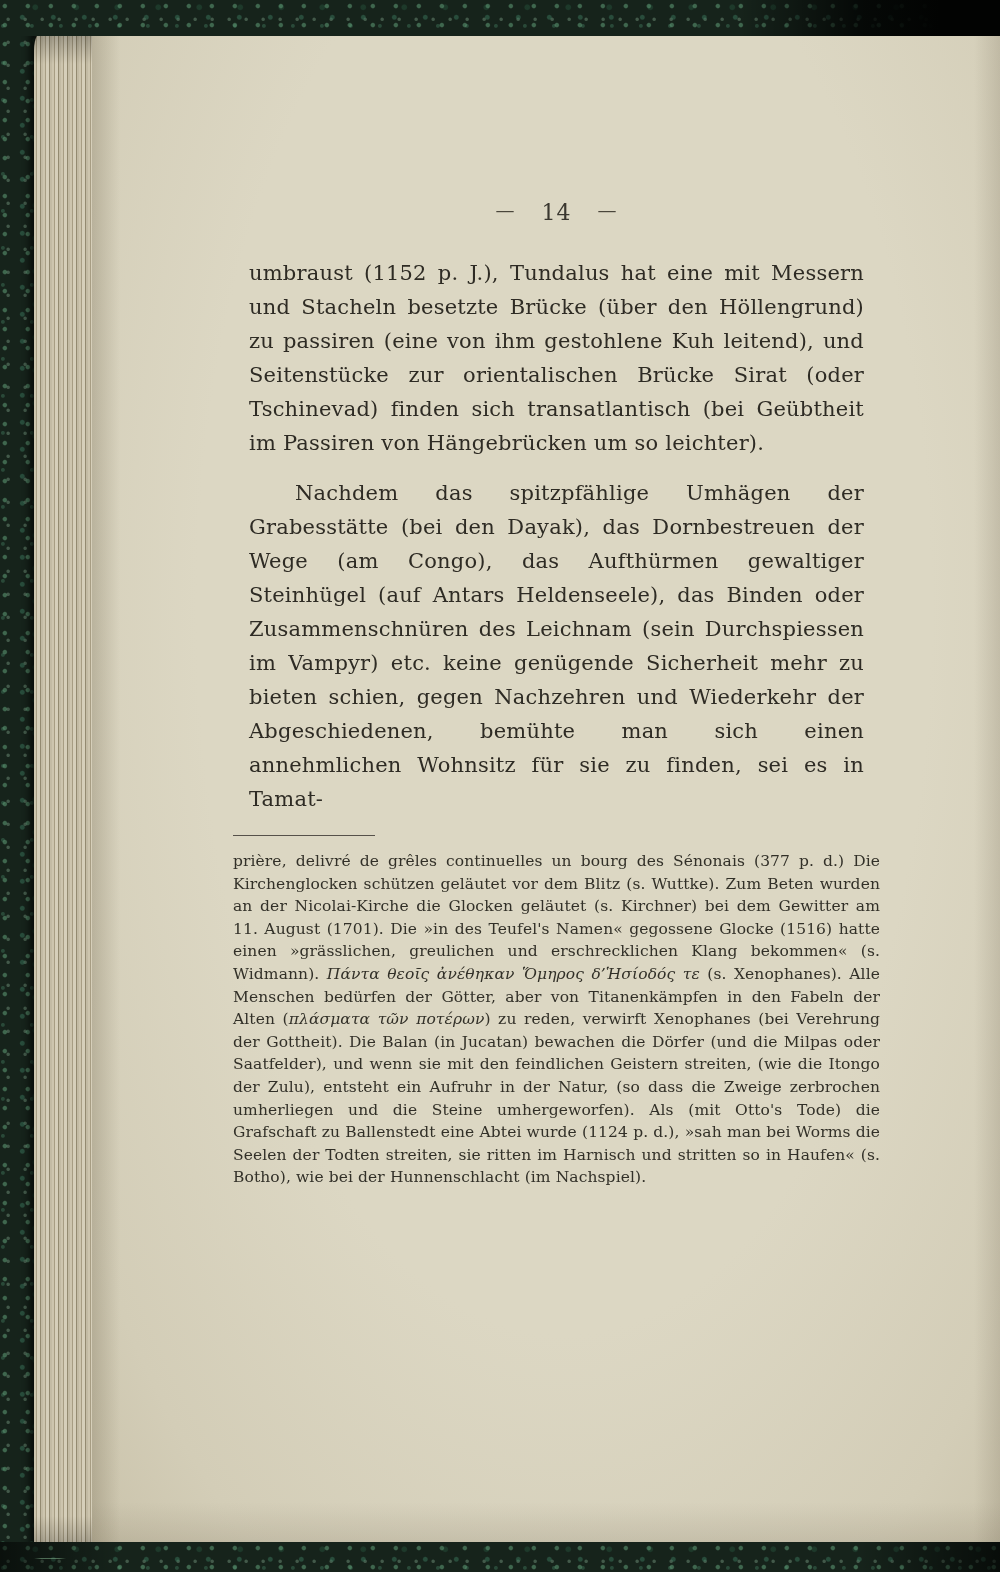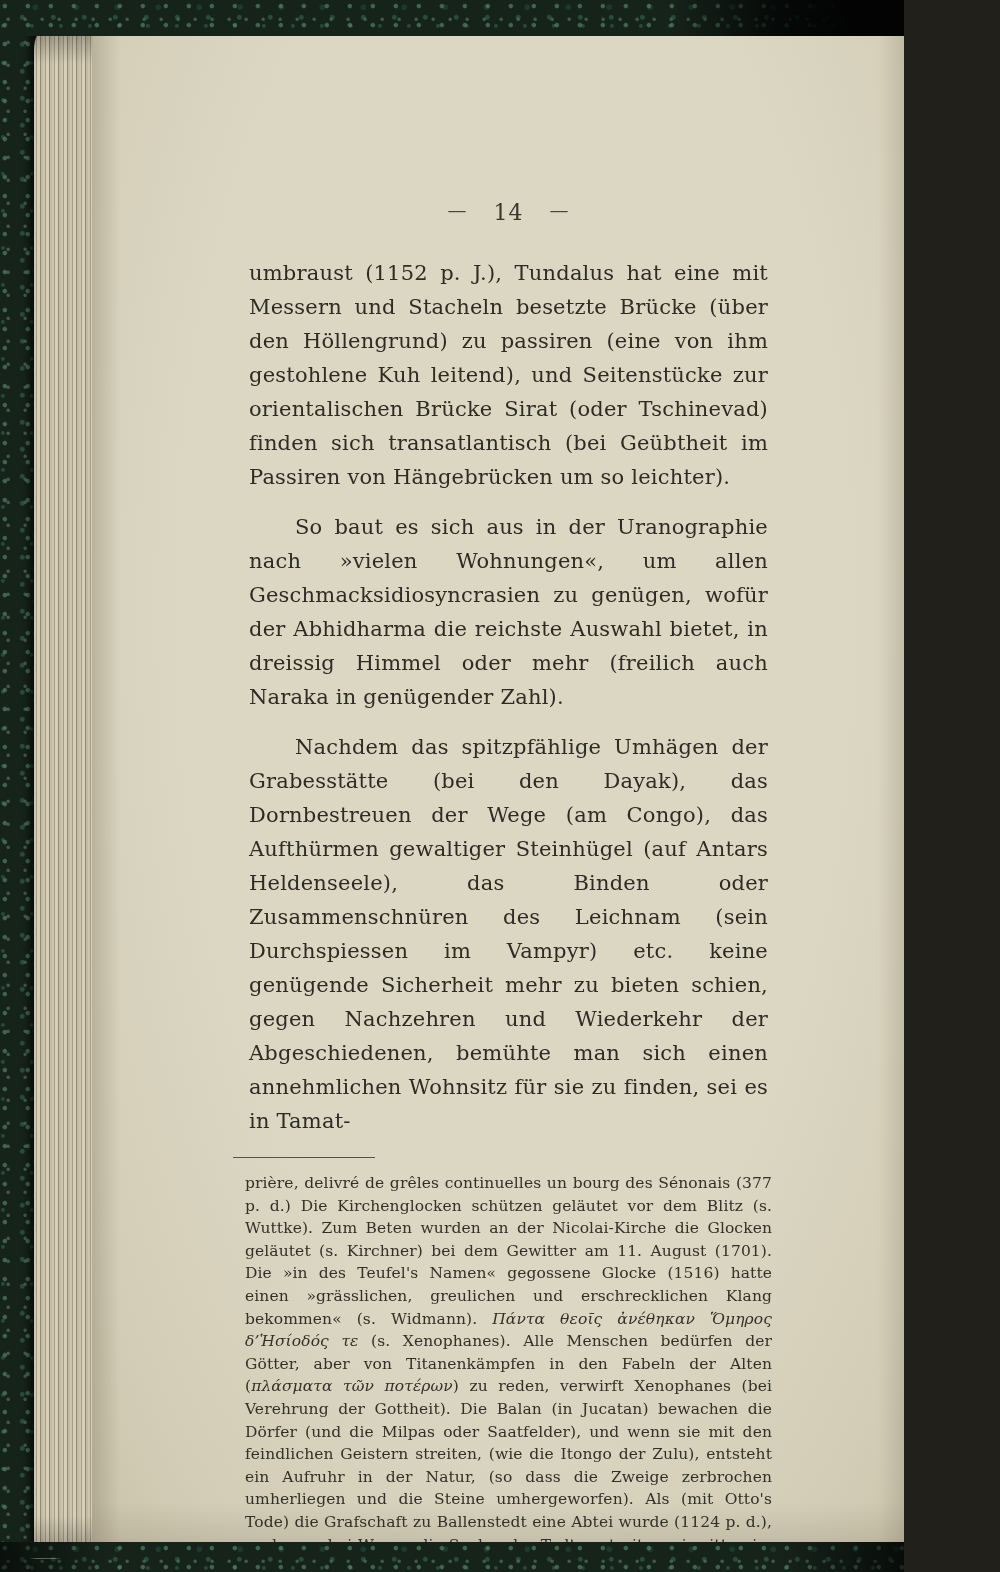--- a/index.html
+++ b/index.html
@@ -1,19 +1,19 @@
 <!DOCTYPE html>
 <html lang="de"><head>
 <meta charset="utf-8">
 <style>
   * { box-sizing: border-box; }
   html, body { margin:0; padding:0; background:#22201b; }
 
   .scan {
-    position:relative; width:904px; height:1572px; overflow:hidden;
+    position:relative; width:1000px; height:1572px; overflow:hidden;
     background:#0c0f0b;
     font-family:"DejaVu Serif","Liberation Serif",serif;
   }
 
   
   .cover {
     position:absolute;
     background-color:#16231b;
     background-image:
       radial-gradient(circle at 21% 32%, rgba(96,158,120,.55) 0 1.6px, transparent 2.8px),
@@ -77,21 +77,21 @@
   }
   .para { margin:16px; }
   .para + .para { text-indent:46px; }
 
   .fn-rule {
     width:142px; height:0; border-top:1.5px solid #56514300;
     border-top-color:#56514a; margin:19px 0 14px;
   }
 
   .footnotes {
-    margin:12px; color:#323028; font-size:15.5px; line-height:22.6px;
+    margin:0; color:#323028; font-size:15.5px; line-height:22.6px;
     text-align:justify; text-justify:inter-word; letter-spacing:.1px;
   }
   .greek { font-style:italic; }
 </style>
 </head>
 <body>
 
 <div class="scan">
 
   <div class="page-edges"></div>
@@ -99,21 +99,20 @@
   <div class="page">
 
     <div class="page-number">
       <span class="dash">—</span>
       <span class="num">14</span>
       <span class="dash">—</span>
     </div>
 
     <div class="body-text">
       <p class="para">umbraust (1152 p. J.), Tundalus hat eine mit Messern und Stacheln besetzte Brücke (über den Höllengrund) zu passiren (eine von ihm gestohlene Kuh leitend), und Seitenstücke zur orientalischen Brücke Sirat (oder Tschinevad) finden sich transatlantisch (bei Geübtheit im Passiren von Hängebrücken um so leichter).</p>
-      <p class="para">So baut es sich aus in der Uranographie nach »vielen Wohnungen«, um allen Geschmacksidiosyncrasien zu genügen, wofür der Abhidharma die reichste Auswahl bietet, in dreissig Himmel oder mehr (freilich auch Naraka in genügender Zahl).</p>
       <p class="para">Nachdem das spitzpfählige Umhägen der Grabesstätte (bei den Dayak), das Dornbestreuen der Wege (am Congo), das Aufthürmen gewaltiger Steinhügel (auf Antars Heldenseele), das Binden oder Zusammenschnüren des Leichnam (sein Durchspiessen im Vampyr) etc. keine genügende Sicherheit mehr zu bieten schien, gegen Nachzehren und Wiederkehr der Abgeschiedenen, bemühte man sich einen annehmlichen Wohnsitz für sie zu finden, sei es in Tamat-</p>
     </div>
 
     <div class="fn-rule"></div>
 
     <p class="footnotes"><span>prière, delivré de grêles continuelles un bourg des Sénonais (377 p. d.) Die Kirchenglocken schützen geläutet vor dem Blitz (s. Wuttke). Zum Beten wurden an der Nicolai-Kirche die Glocken geläutet (s. Kirchner) bei dem Gewitter am 11. August (1701). Die »in des Teufel's Namen« gegossene Glocke (1516) hatte einen »grässlichen, greulichen und erschrecklichen Klang bekommen« (s. Widmann). </span><span class="greek">Πάντα θεοῖς ἀνέθηκαν Ὅμηρος δ’Ἡσίοδός τε</span><span> (s. Xenophanes). Alle Menschen bedürfen der Götter, aber von Titanenkämpfen in den Fabeln der Alten (</span><span class="greek">πλάσματα τῶν ποτέρων</span><span>) zu reden, verwirft Xenophanes (bei Verehrung der Gottheit). Die Balan (in Jucatan) bewachen die Dörfer (und die Milpas oder Saatfelder), und wenn sie mit den feindlichen Geistern streiten, (wie die Itongo der Zulu), entsteht ein Aufruhr in der Natur, (so dass die Zweige zerbrochen umherliegen und die Steine umhergeworfen). Als (mit Otto's Tode) die Grafschaft zu Ballenstedt eine Abtei wurde (1124 p. d.), »sah man bei Worms die Seelen der Todten streiten, sie ritten im Harnisch und stritten so in Haufen« (s. Botho), wie bei der Hunnenschlacht (im Nachspiel).</span></p>
 
   </div>
 
   <div class="cover cover-left"></div>

